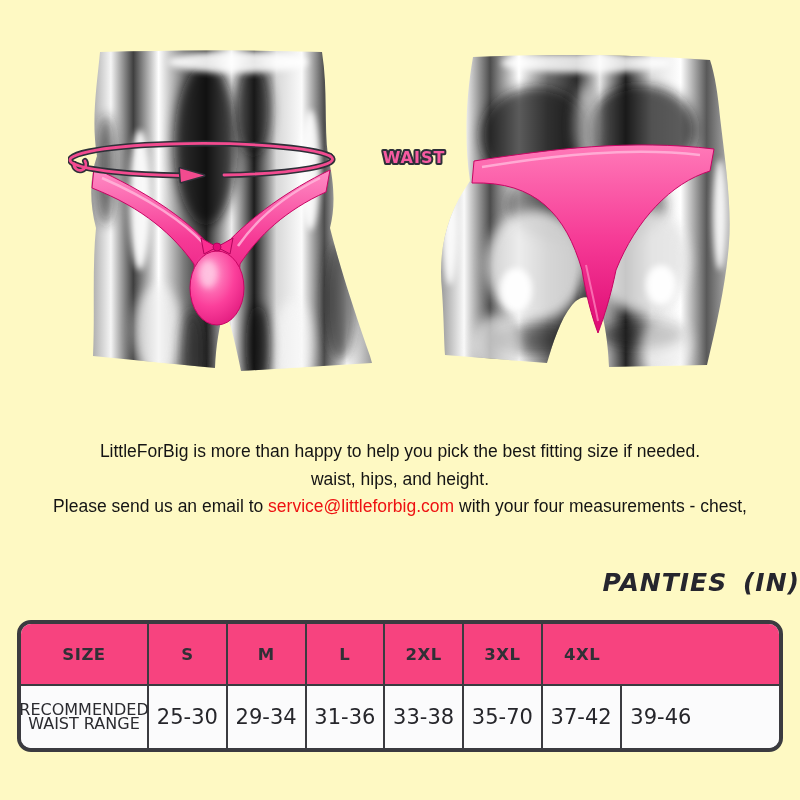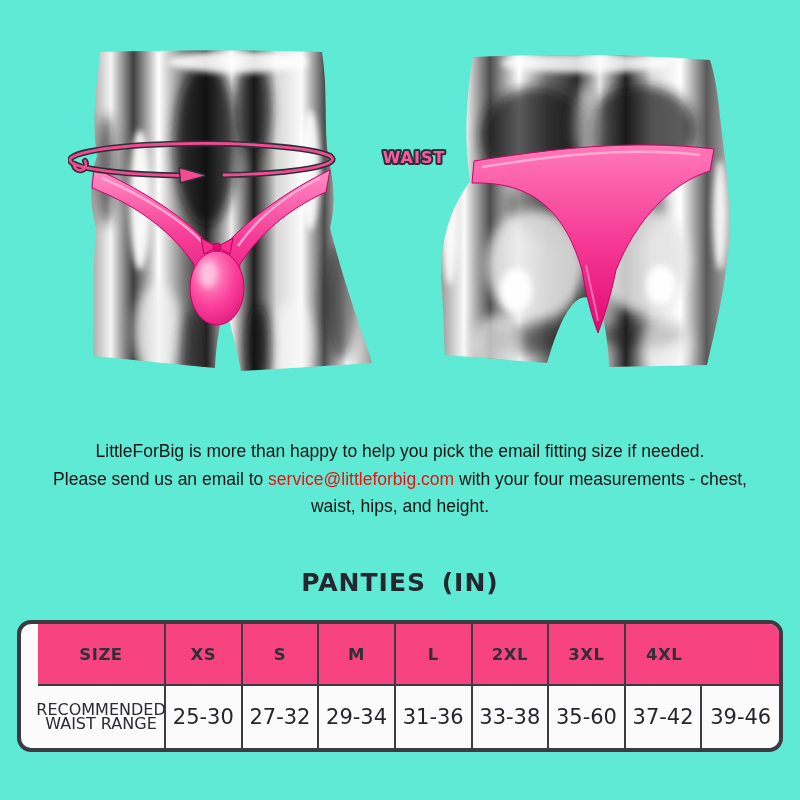--- a/index.html
+++ b/index.html
@@ -1,41 +1,41 @@
 <!DOCTYPE html>
 <html><head>
 <meta charset="utf-8">
 <style>
   html,body{margin:0;padding:0;background:#ffffff;}
   body{width:800px;height:800px;overflow:hidden;
        font-family:"Liberation Sans",sans-serif;color:#111;}
-  .page{position:relative;width:800px;height:800px;background:#5eead4;}
+  .page{position:relative;width:800px;height:800px;background:#fef9c3;}
 
   
   .hero{position:absolute;left:0;top:0;width:800px;height:430px;}
   .front-svg{position:absolute;left:88px;top:50px;width:285px;height:325px;}
   .back-svg{position:absolute;left:436px;top:55px;width:298px;height:322px;}
   .arrow-svg{position:absolute;left:68px;top:138px;width:275px;height:50px;}
   .waist-svg{position:absolute;left:366px;top:142px;width:96px;height:30px;}
   .waist-svg text{font-family:"DejaVu Sans",sans-serif;}
 
   
   .help{position:absolute;left:0;top:438px;width:800px;text-align:center;
         font-size:17.5px;line-height:27.5px;color:#141414;}
   .help-line{white-space:nowrap;}
   .email{color:#ee1111;cursor:pointer;}
 
   
-  .chart-title{position:absolute;left:0;top:568px;width:800px;text-align:center;
+  .chart-title{position:absolute;left:0;top:568px;width:800px;text-align:right;
         font-family:"DejaVu Sans",sans-serif;font-weight:bold;font-size:25px;
-        letter-spacing:1px;word-spacing:6px;color:#26262e;}
+        letter-spacing:1px;word-spacing:6px;color:#26262e;font-style:italic;}
   .size-table{position:absolute;left:17px;top:620px;width:766px;height:132px;
         border:4px solid #3b3b40;border-radius:14px;overflow:hidden;
         box-sizing:border-box;display:flex;flex-direction:column;
-        font-family:"DejaVu Sans",sans-serif;background:#fbfbfc;padding-left:17px;}
+        font-family:"DejaVu Sans",sans-serif;background:#fbfbfc;}
   .row{display:grid;grid-template-columns:128px repeat(8,1fr);}
   .row.head{height:60px;background:#f7437f;border-bottom:2.5px solid #3b3b40;}
   .row.body{flex:1;background:#fbfbfc;}
   .cell{display:flex;align-items:center;justify-content:center;text-align:center;
         border-right:2px solid #3b3b40;}
   .cell:last-child{border-right:none;}
   .row.head .cell{font-size:16.5px;font-weight:bold;color:#303036;letter-spacing:.5px;}
   .row.body .cell{font-size:21px;color:#26262b;}
   .row.body .cell.label{font-size:16px;line-height:14px;padding:0 10px;color:#2b2b30;}
 </style>
@@ -179,44 +179,42 @@
       <polygon points="136,37.5 112,30.5 113,44" fill="#f24b8f" stroke="#2e3038" stroke-width="3" stroke-linejoin="round"></polygon>
       <polygon points="136,37.5 112,30.5 113,44" fill="#f24b8f"></polygon>
     </svg>
 
     <svg class="waist-svg" viewBox="0 0 96 30">
       <text x="48" y="21" text-anchor="middle" font-size="16" font-weight="bold" letter-spacing="1" fill="#f75ba1" stroke="#2e3038" stroke-width="4" paint-order="stroke" stroke-linejoin="round">WAIST</text>
     </svg>
   </div>
 
   <div class="help">
-    <div class="help-line">LittleForBig is more than happy to help you pick the email fitting size if needed.</div>
+    <div class="help-line">LittleForBig is more than happy to help you pick the best fitting size if needed.</div>
+    <div class="help-line">waist, hips, and height.</div>
     <div class="help-line"><span>Please send us an email to </span><span class="email">service@littleforbig.com</span><span> with your four measurements - chest,</span></div>
-    <div class="help-line">waist, hips, and height.</div>
   </div>
 
   <div class="chart-title">PANTIES (IN)</div>
 
   <div class="size-table">
     <div class="row head">
       <div class="cell">SIZE</div>
-      <div class="cell">XS</div>
       <div class="cell">S</div>
       <div class="cell">M</div>
       <div class="cell">L</div>
       <div class="cell">2XL</div>
       <div class="cell">3XL</div>
       <div class="cell">4XL</div>
     </div>
     <div class="row body">
       <div class="cell label">RECOMMENDED WAIST RANGE</div>
       <div class="cell">25-30</div>
-      <div class="cell">27-32</div>
       <div class="cell">29-34</div>
       <div class="cell">31-36</div>
       <div class="cell">33-38</div>
-      <div class="cell">35-60</div>
+      <div class="cell">35-70</div>
       <div class="cell">37-42</div>
       <div class="cell">39-46</div>
     </div>
   </div>
 
 </div>
 
 </body></html>

